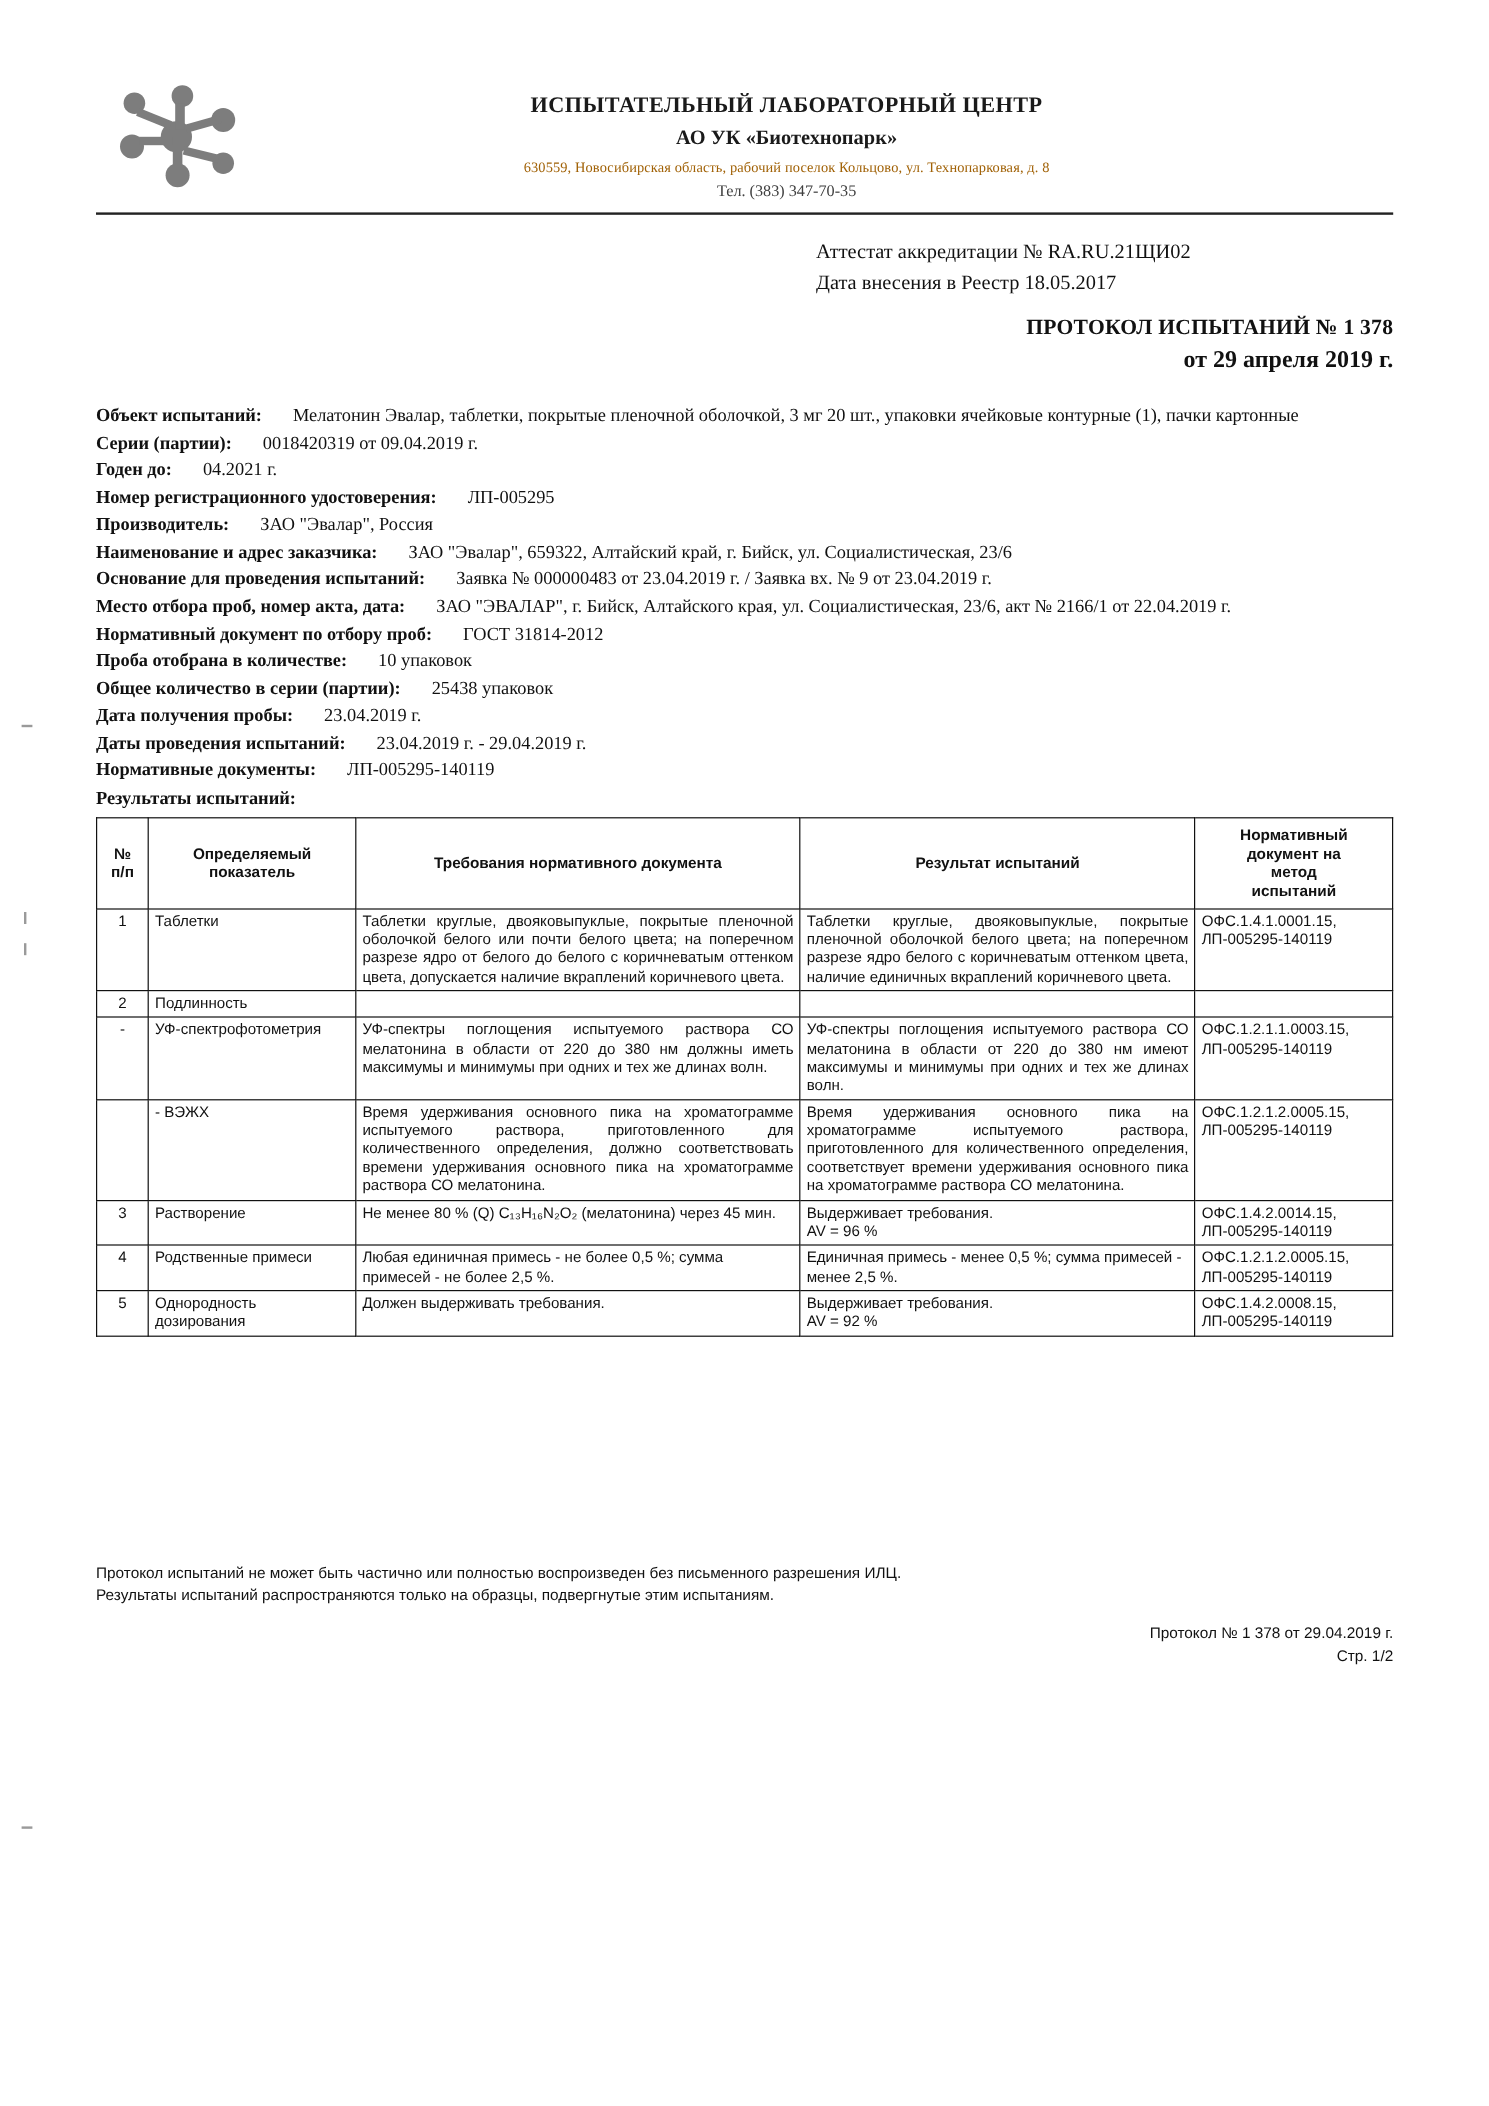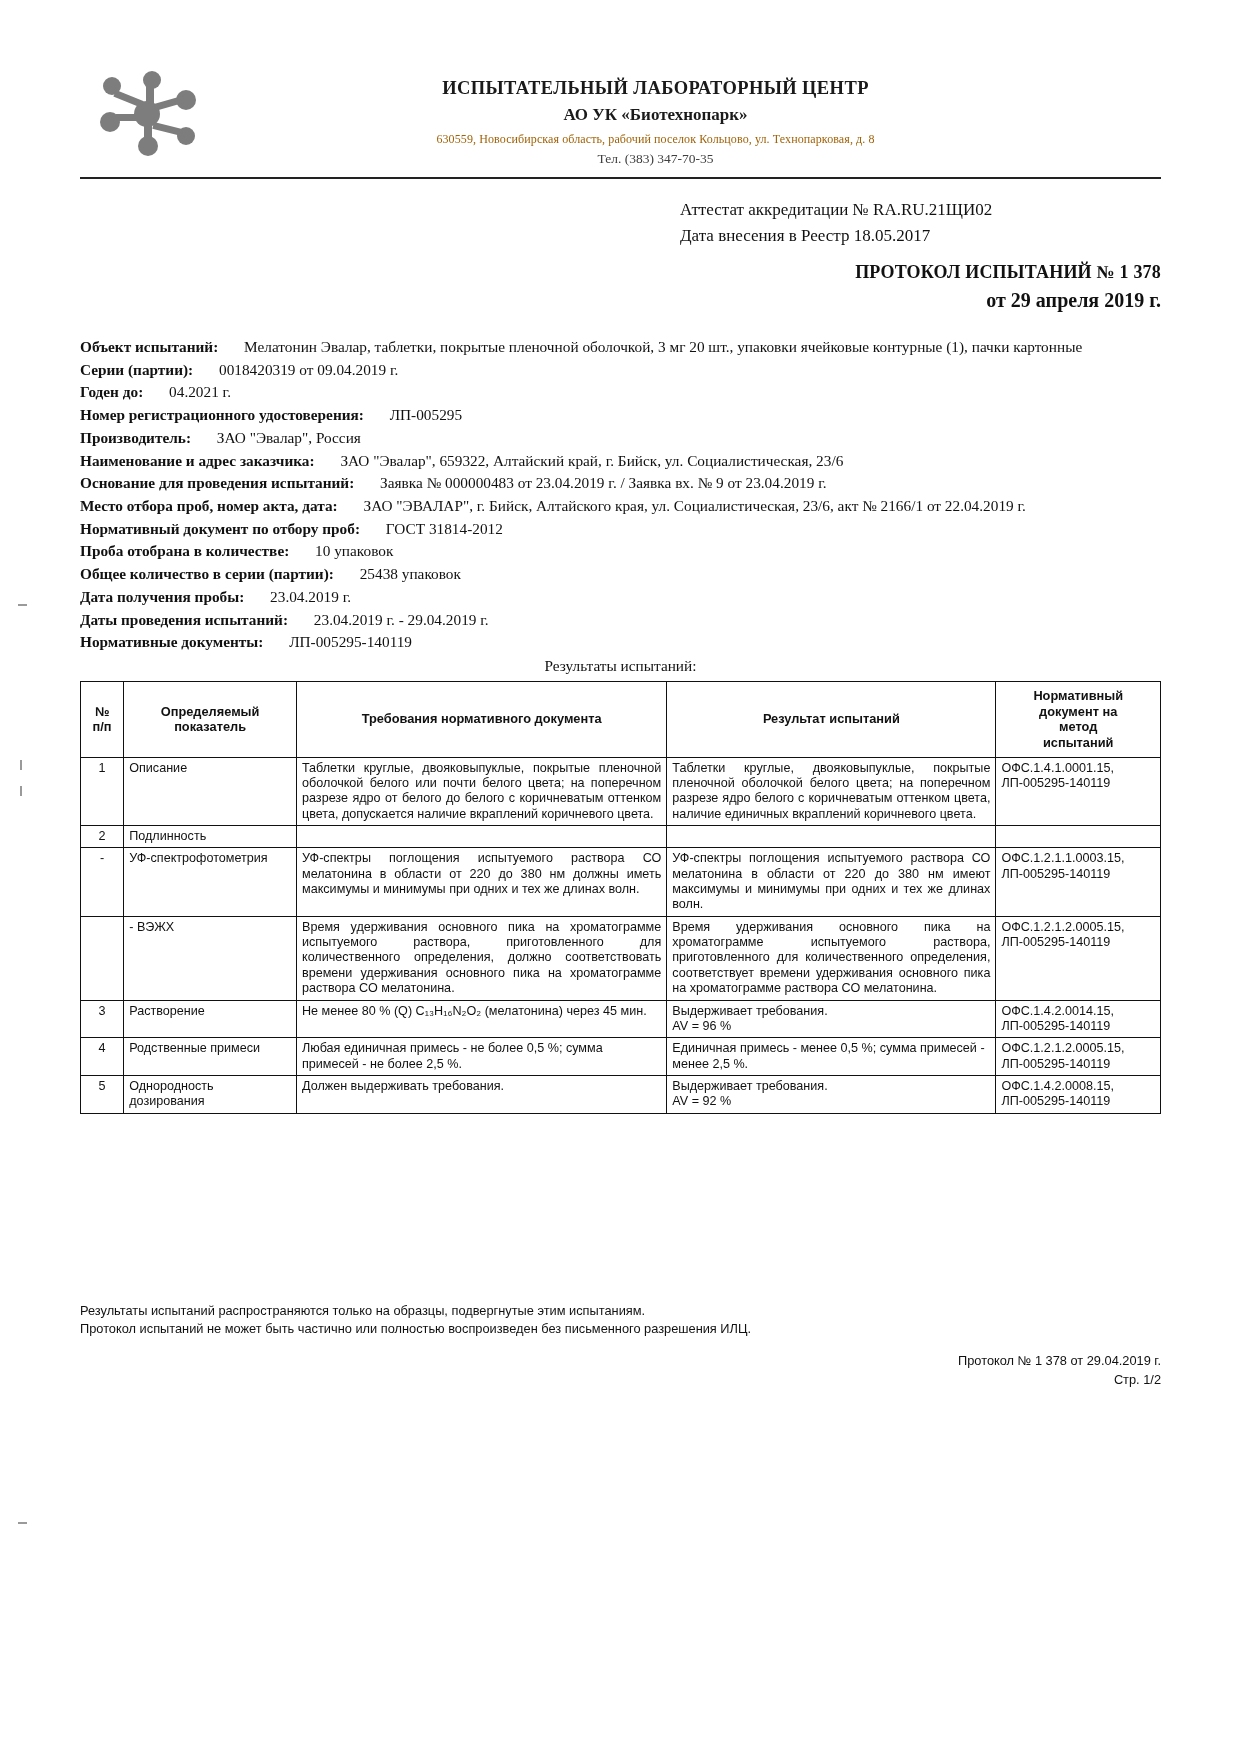--- a/index.html
+++ b/index.html
@@ -109,25 +109,24 @@
   .lbl {
     font-weight: 700;
   }
   .val {
     font-weight: 400;
   }
   .indent-val { margin-left: 22px; }
 
   
   .results-label {
-    font-weight: 400;
+    font-weight: 700;
     font-size: 15.3px;
     margin-top: 4px;
     margin-bottom: 6px;
-    text-align: center;
   }
   table.res {
     width: 100%;
     border-collapse: collapse;
     table-layout: fixed;
     font-family: "Liberation Sans", sans-serif;
     font-size: 12.6px;
   }
   table.res th, table.res td {
     border: 1.3px solid #111;
@@ -305,21 +304,21 @@
         <th>Результат испытаний</th>
         <th class="nowrapcell">Нормативный
 документ на
 метод
 испытаний</th>
       </tr>
     </thead>
     <tbody>
       <tr>
         <td class="num">1</td>
-        <td>Описание</td>
+        <td>Таблетки</td>
         <td class="just">Таблетки круглые, двояковыпуклые, покрытые пленочной оболочкой белого или почти белого цвета; на поперечном разрезе ядро от белого до белого с коричневатым оттенком цвета, допускается наличие вкраплений коричневого цвета.</td>
         <td class="just">Таблетки круглые, двояковыпуклые, покрытые пленочной оболочкой белого цвета; на поперечном разрезе ядро белого с коричневатым оттенком цвета, наличие единичных вкраплений коричневого цвета.</td>
         <td>ОФС.1.4.1.0001.15, ЛП-005295-140119</td>
       </tr>
       <tr>
         <td class="num">2</td>
         <td>Подлинность</td>
         <td></td>
         <td></td>
         <td></td>
@@ -358,21 +357,21 @@
         <td>Однородность дозирования</td>
         <td>Должен выдерживать требования.</td>
         <td class="nowrapcell">Выдерживает требования.
 AV = 92 %</td>
         <td>ОФС.1.4.2.0008.15, ЛП-005295-140119</td>
       </tr>
     </tbody>
   </table>
 
   <div class="footer">
+    <div>Протокол испытаний не может быть частично или полностью воспроизведен без письменного разрешения ИЛЦ.</div>
     <div>Результаты испытаний распространяются только на образцы, подвергнутые этим испытаниям.</div>
-    <div>Протокол испытаний не может быть частично или полностью воспроизведен без письменного разрешения ИЛЦ.</div>
     <div class="right">
       <div>Протокол № 1 378 от 29.04.2019 г.</div>
       <div>Стр. 1/2</div>
     </div>
   </div>
 
 </div>
 
 </body></html>

